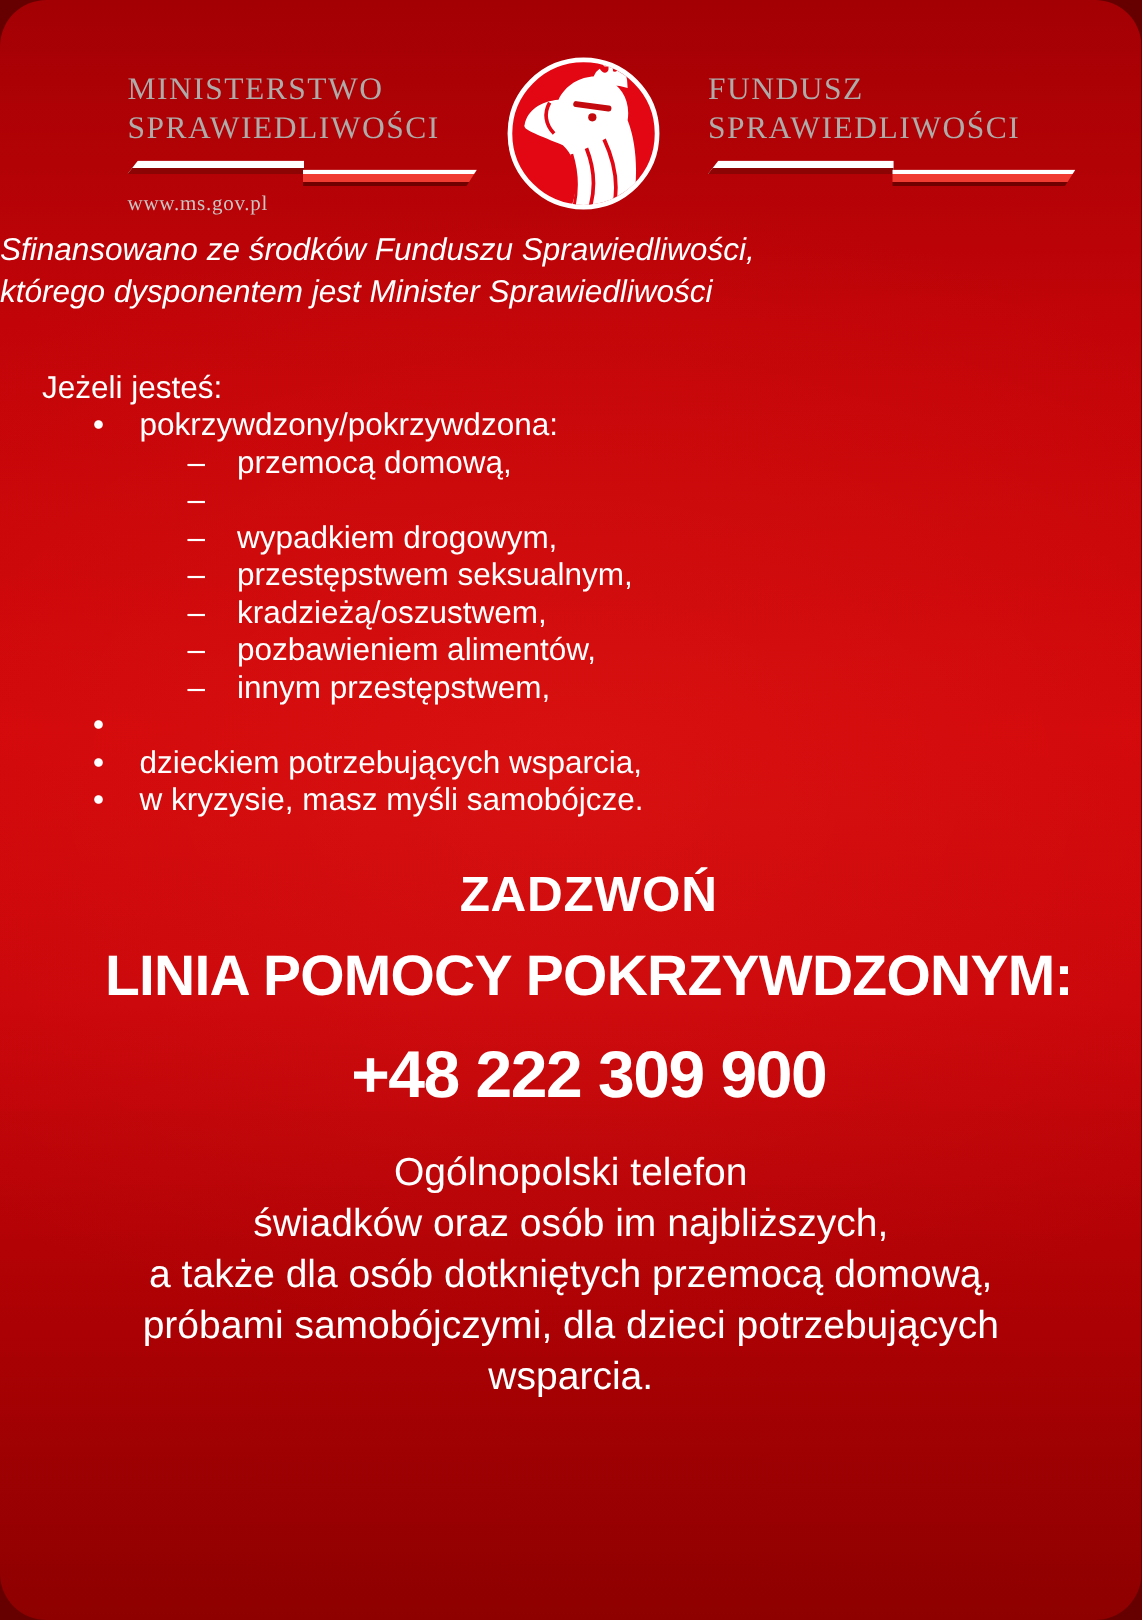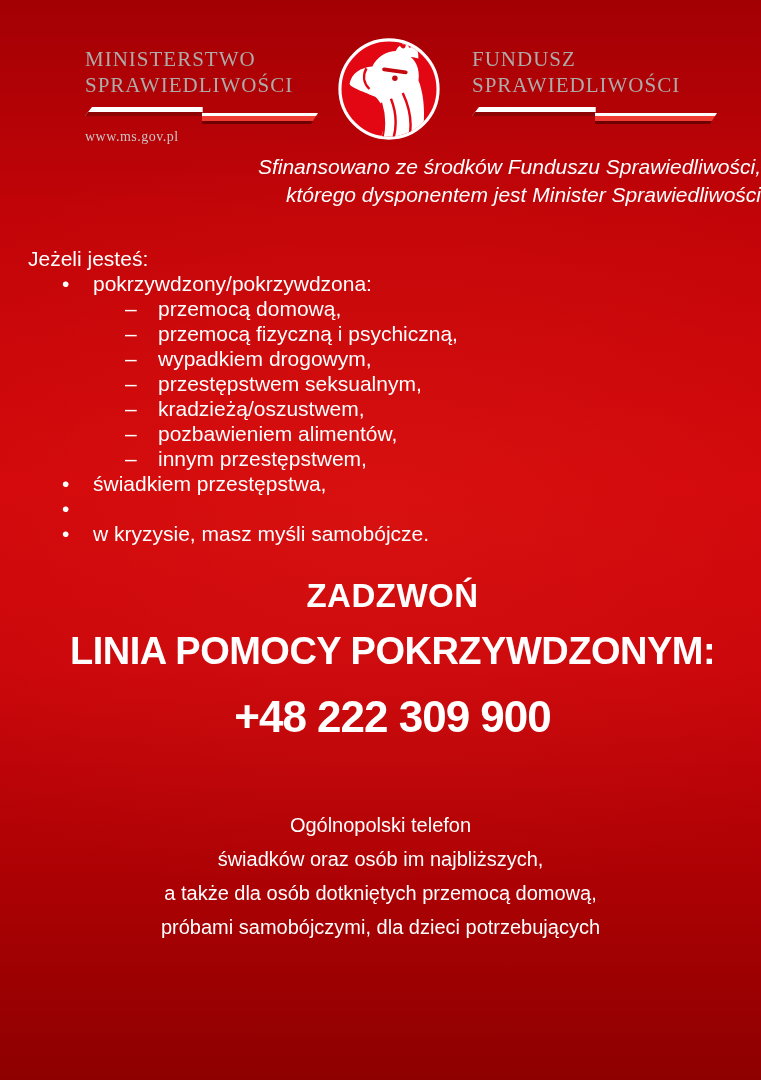--- a/index.html
+++ b/index.html
@@ -9,20 +9,21 @@
   .poster {
     position: relative;
     width: 761px;
     height: 1080px;
     overflow: hidden;
     color: #ffffff;
     font-family: "Liberation Sans", sans-serif;
     background:
       radial-gradient(ellipse 980px 620px at 50% 48%, rgba(255,70,50,0.16), rgba(0,0,0,0) 62%),
       linear-gradient(180deg, #a30004 0%, #c20408 20%, #d10609 45%, #c9050a 62%, #ab0104 82%, #8e0000 100%);
+    border-radius: 31px;
   }
 
   
   .logo {
     position: absolute;
     font-family: "Liberation Serif", serif;
     color: #aeaba9;
   }
   .logo-left  { left: 85px;  top: 46px; }
   .logo-right { left: 472px; top: 46px; }
@@ -48,40 +49,40 @@
     letter-spacing: 0.5px;
     color: #c9c5c3;
   }
 
   .emblem { position: absolute; left: 337px; top: 37px; width: 104px; height: 104px; }
   .emblem svg { display: block; width: 104px; height: 104px; }
 
   
   .funding-note {
     position: absolute; top: 153px; left: 0; width: 100%;
-    text-align: right; font-style: italic;
+    text-align: left; font-style: italic;
     font-size: 21px; line-height: 28px;
   }
 
   
   .conditions { position: absolute; left: 28px; top: 246px; font-size: 21px; line-height: 25px; }
   .row { display: flex; }
   .m1 { display: inline-block; margin-left: 34px; width: 31px; }
   .m2 { display: inline-block; margin-left: 97px; width: 33px; }
 
   
   .cta { position: absolute; left: 12px; width: 100%; text-align: center; font-weight: bold; white-space: nowrap; }
   .cta-zadzwon { top: 577px; font-size: 33px; letter-spacing: 0.5px; }
   .cta-linia   { top: 630px; font-size: 38px; letter-spacing: -0.5px; }
   .cta-phone   { top: 692px; font-size: 44px; letter-spacing: -1px; }
 
   
   .description {
-    position: absolute; top: 808px; left: 0; width: 100%;
-    text-align: center; font-size: 20px; line-height: 34px;
+    position: absolute; top: 764px; left: 0; width: 100%;
+    text-align: center; font-size: 26px; line-height: 34px;
   }
 </style>
 </head>
 <body>
 
 <div class="poster">
 
   <div class="logo logo-left">
     <div class="logo-line">MINISTERSTWO</div>
     <div class="logo-line">SPRAWIEDLIWOŚCI</div>
@@ -151,21 +152,20 @@
       <span class="m1">•</span>
       <span>pokrzywdzony/pokrzywdzona:</span>
     </div>
 
     <div class="row">
       <span class="m2">–</span>
       <span>przemocą domową,</span>
     </div>
     <div class="row">
       <span class="m2">–</span>
-      <span>przemocą fizyczną i psychiczną,</span>
     </div>
     <div class="row">
       <span class="m2">–</span>
       <span>wypadkiem drogowym,</span>
     </div>
     <div class="row">
       <span class="m2">–</span>
       <span>przestępstwem seksualnym,</span>
     </div>
     <div class="row">
@@ -176,35 +176,36 @@
       <span class="m2">–</span>
       <span>pozbawieniem alimentów,</span>
     </div>
     <div class="row">
       <span class="m2">–</span>
       <span>innym przestępstwem,</span>
     </div>
 
     <div class="row">
       <span class="m1">•</span>
-      <span>świadkiem przestępstwa,</span>
-    </div>
-    <div class="row">
-      <span class="m1">•</span>
+    </div>
+    <div class="row">
+      <span class="m1">•</span>
+      <span>dzieckiem potrzebujących wsparcia,</span>
     </div>
     <div class="row">
       <span class="m1">•</span>
       <span>w kryzysie, masz myśli samobójcze.</span>
     </div>
   </div>
 
   <div class="cta cta-zadzwon">ZADZWOŃ</div>
   <div class="cta cta-linia">LINIA POMOCY POKRZYWDZONYM:</div>
   <div class="cta cta-phone">+48 222 309 900</div>
 
   <div class="description">
     <div>Ogólnopolski telefon</div>
     <div>świadków oraz osób im najbliższych,</div>
     <div>a także dla osób dotkniętych przemocą domową,</div>
     <div>próbami samobójczymi, dla dzieci potrzebujących</div>
+    <div>wsparcia.</div>
   </div>
 
 </div>
 
 </body></html>

